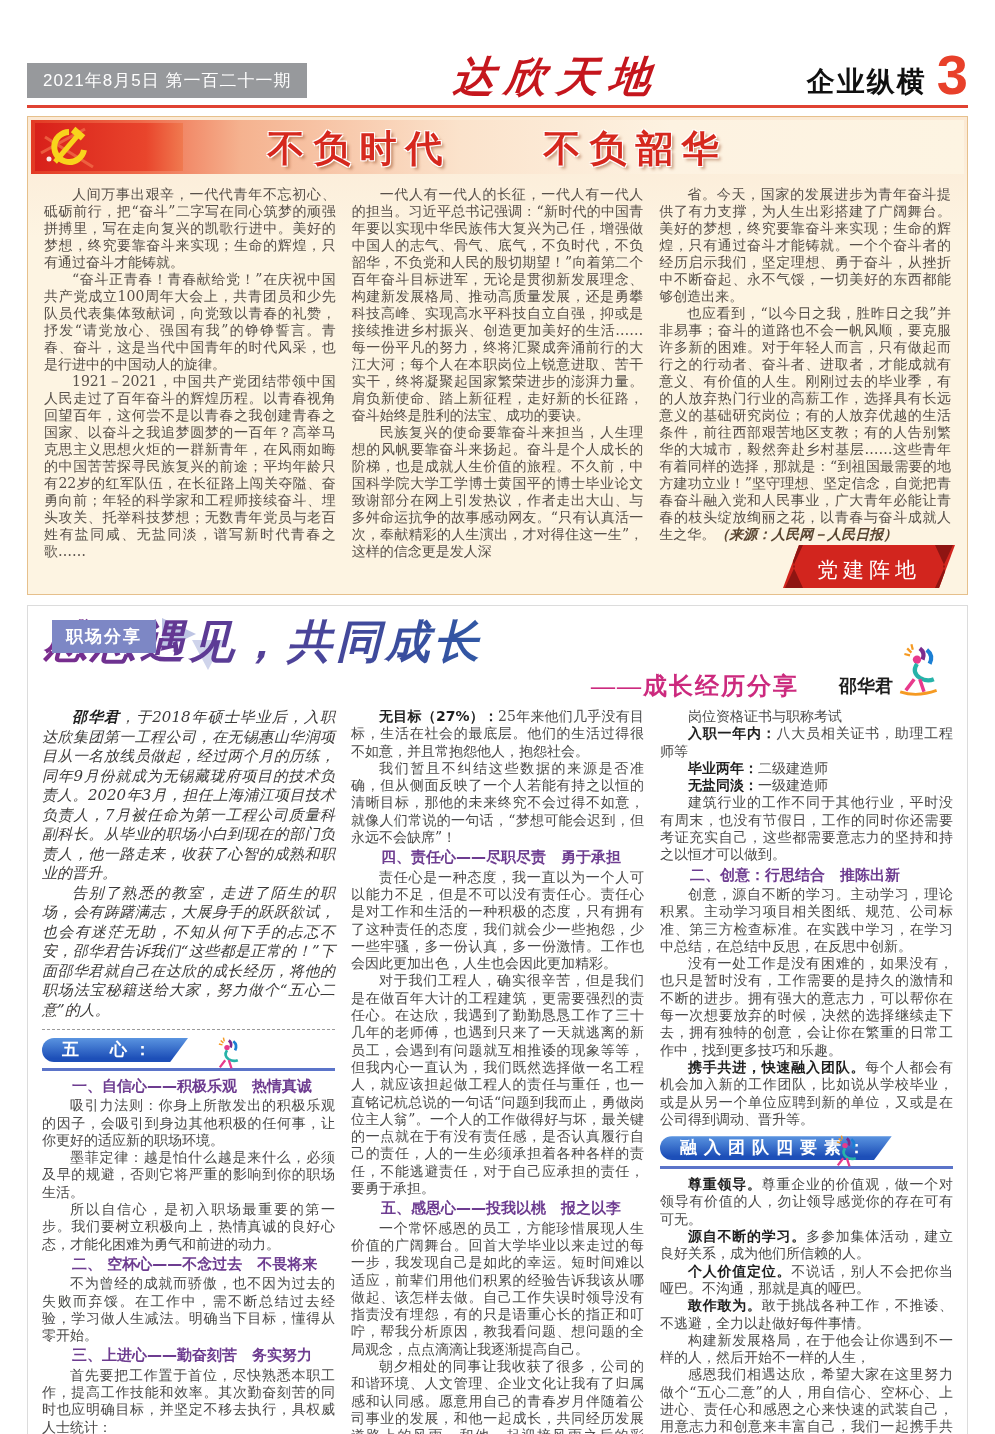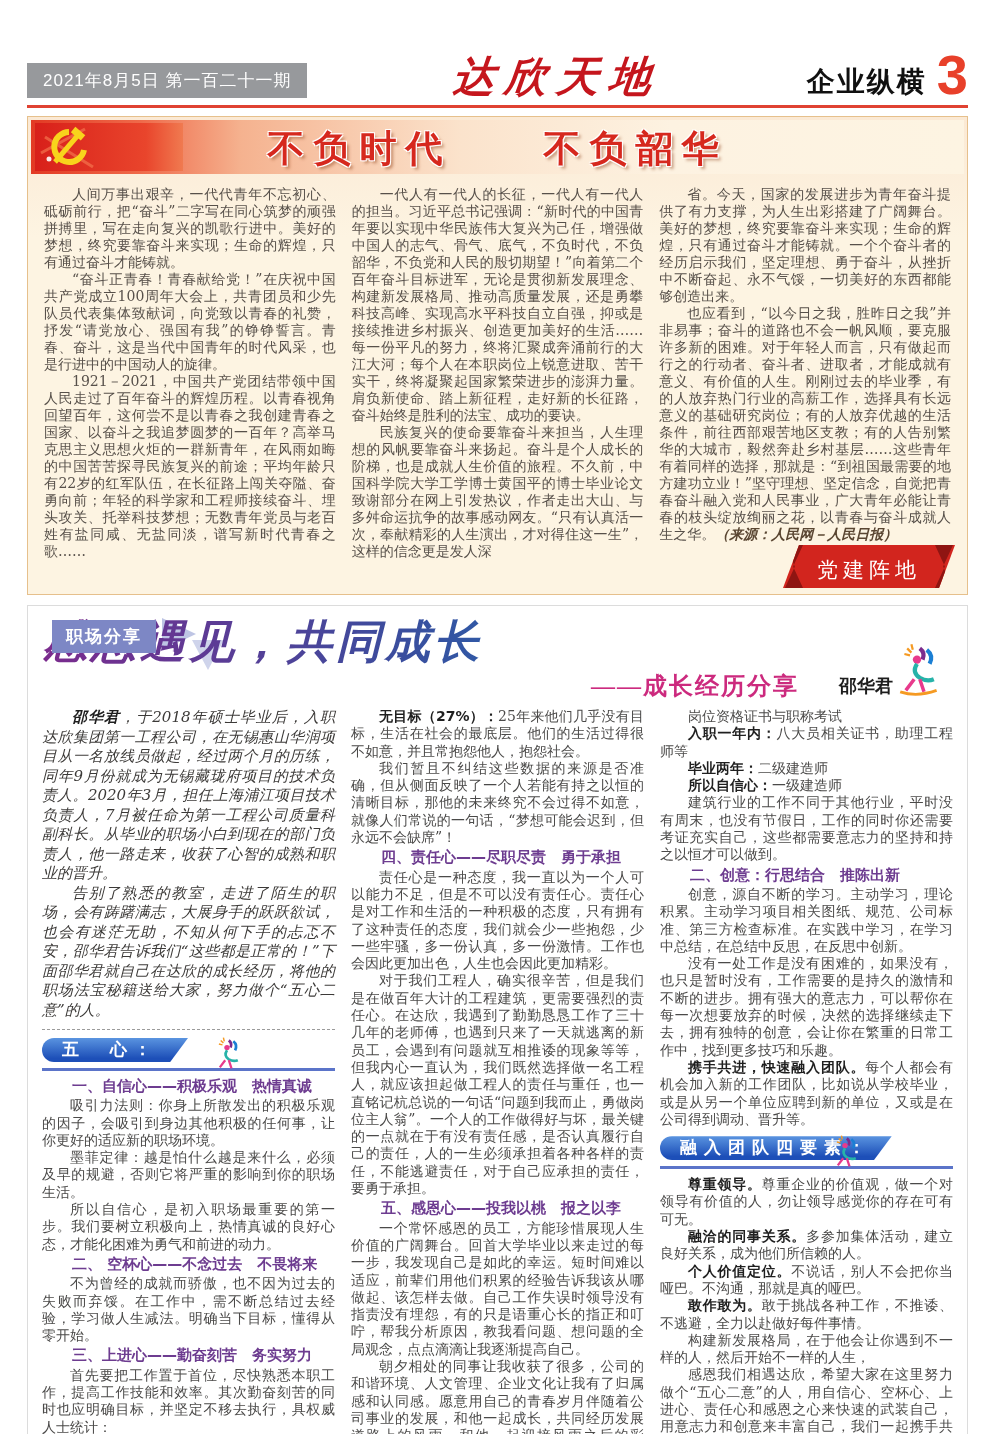--- a/index.html
+++ b/index.html
@@ -181,36 +181,36 @@
           <p class="para">责任心是一种态度，我一直以为一个人可以能力不足，但是不可以没有责任心。责任心是对工作和生活的一种积极的态度，只有拥有了这种责任的态度，我们就会少一些抱怨，少一些牢骚，多一份认真，多一份激情。工作也会因此更加出色，人生也会因此更加精彩。</p>
           <p class="para">对于我们工程人，确实很辛苦，但是我们是在做百年大计的工程建筑，更需要强烈的责任心。在达欣，我遇到了勤勤恳恳工作了三十几年的老师傅，也遇到只来了一天就逃离的新员工，会遇到有问题就互相推诿的现象等等，但我内心一直认为，我们既然选择做一名工程人，就应该担起做工程人的责任与重任，也一直铭记杭总说的一句话“问题到我而止，勇做岗位主人翁”。一个人的工作做得好与坏，最关键的一点就在于有没有责任感，是否认真履行自己的责任，人的一生必须承担着各种各样的责任，不能逃避责任，对于自己应承担的责任，要勇于承担。</p>
           <p class="subhead">五、感恩心——投我以桃　报之以李</p>
           <p class="para">一个常怀感恩的员工，方能珍惜展现人生价值的广阔舞台。回首大学毕业以来走过的每一步，我发现自己是如此的幸运。短时间难以适应，前辈们用他们积累的经验告诉我该从哪做起、该怎样去做。自己工作失误时领导没有指责没有埋怨，有的只是语重心长的指正和叮咛，帮我分析原因，教我看问题、想问题的全局观念，点点滴滴让我逐渐提高自己。</p>
           <p class="para">朝夕相处的同事让我收获了很多，公司的和谐环境、人文管理、企业文化让我有了归属感和认同感。愿意用自己的青春岁月伴随着公司事业的发展，和他一起成长，共同经历发展道路上的风雨，和他一起迎接风雨之后的彩虹。</p>
         </div>
       <div class="col2">
           <p class="para">岗位资格证书与职称考试</p>
           <p class="para"><b class="lead">入职一年内：</b>八大员相关证书，助理工程师等</p>
           <p class="para"><b class="lead">毕业两年：</b>二级建造师</p>
-          <p class="para"><b class="lead">所以自信心：</b>一级建造师</p>
+          <p class="para"><b class="lead">无盐同淡：</b>一级建造师</p>
           <p class="para">建筑行业的工作不同于其他行业，平时没有周末，也没有节假日，工作的同时你还需要考证充实自己，这些都需要意志力的坚持和持之以恒才可以做到。</p>
           <p class="subhead">二、创意：行思结合　推陈出新</p>
           <p class="para">创意，源自不断的学习。主动学习，理论积累。主动学习项目相关图纸、规范、公司标准、第三方检查标准。在实践中学习，在学习中总结，在总结中反思，在反思中创新。</p>
           <p class="para">没有一处工作是没有困难的，如果没有，也只是暂时没有，工作需要的是持久的激情和不断的进步。拥有强大的意志力，可以帮你在每一次想要放弃的时候，决然的选择继续走下去，拥有独特的创意，会让你在繁重的日常工作中，找到更多技巧和乐趣。</p>
           <p class="para"><b class="lead">携手共进，快速融入团队。</b>每个人都会有机会加入新的工作团队，比如说从学校毕业，或是从另一个单位应聘到新的单位，又或是在公司得到调动、晋升等。</p>
           <div class="secbar"><span class="secbar-pill">融入团队四要素：</span><span class="splash-icon"><svg width="36" height="36" viewBox="0 0 40 40">
                 <path d="M13 6 l3 3 M11 10 l4 1 M16 3 l1 4" stroke="#f59a23" stroke-width="1.6"></path>
                 <path d="M22 6 q4 3 2 8" stroke="#7b2b8d" stroke-width="3" fill="none"></path>
                 <path d="M27 7 q5 4 2 10" stroke="#1b7fd4" stroke-width="3" fill="none"></path>
                 <circle cx="20" cy="14" r="3" fill="#e83a8c"></circle>
                 <path d="M20 17 q-4 6 2 10 q5 3 10 1" stroke="#27b3a9" stroke-width="3" fill="none"></path>
                 <path d="M18 28 l-6 8 M22 28 l3 9" stroke="#e83a8c" stroke-width="2.5"></path>
               </svg></span></div>
           <p class="para"><b class="lead">尊重领导。</b>尊重企业的价值观，做一个对领导有价值的人，勿让领导感觉你的存在可有可无。</p>
-          <p class="para"><b class="lead">融洽的同事关系。</b>多参加集体活动，建立良好关系，成为他们所信赖的人。</p>
+          <p class="para"><b class="lead">源自不断的学习。</b>多参加集体活动，建立良好关系，成为他们所信赖的人。</p>
           <p class="para"><b class="lead">个人价值定位。</b>不说话，别人不会把你当哑巴。不沟通，那就是真的哑巴。</p>
           <p class="para"><b class="lead">敢作敢为。</b>敢于挑战各种工作，不推诿、不逃避，全力以赴做好每件事情。</p>
           <p class="para">构建新发展格局，在于他会让你遇到不一样的人，然后开始不一样的人生，</p>
           <p class="para">感恩我们相遇达欣，希望大家在这里努力做个“五心二意”的人，用自信心、空杯心、上进心、责任心和感恩之心来快速的武装自己，用意志力和创意来丰富自己，我们一起携手共进，共创达欣美好未来。未来，希望我们都记得，来到这里我们不是为了平庸，而恰恰是为了实现自己人生的价值和意义。抓住机遇，逼自己一把，你终会看到自己美丽的蜕变。</p>
         </div>
     </div>
   </div>
 
 </div>
 

